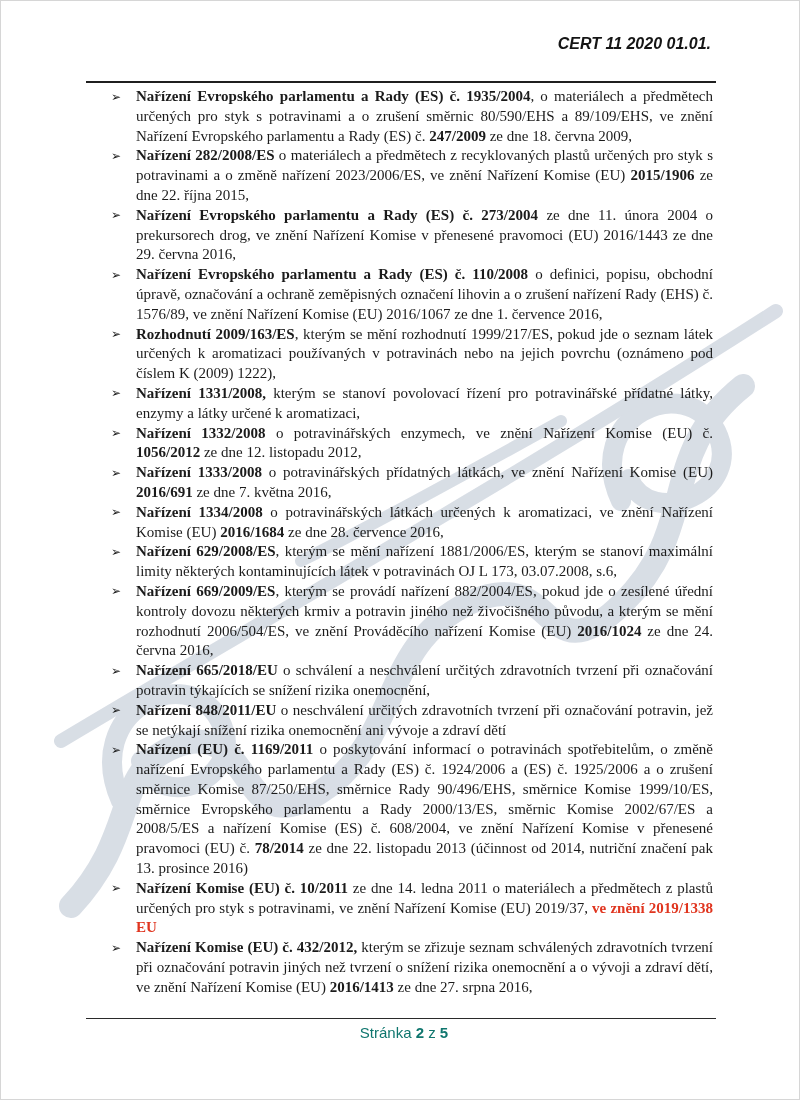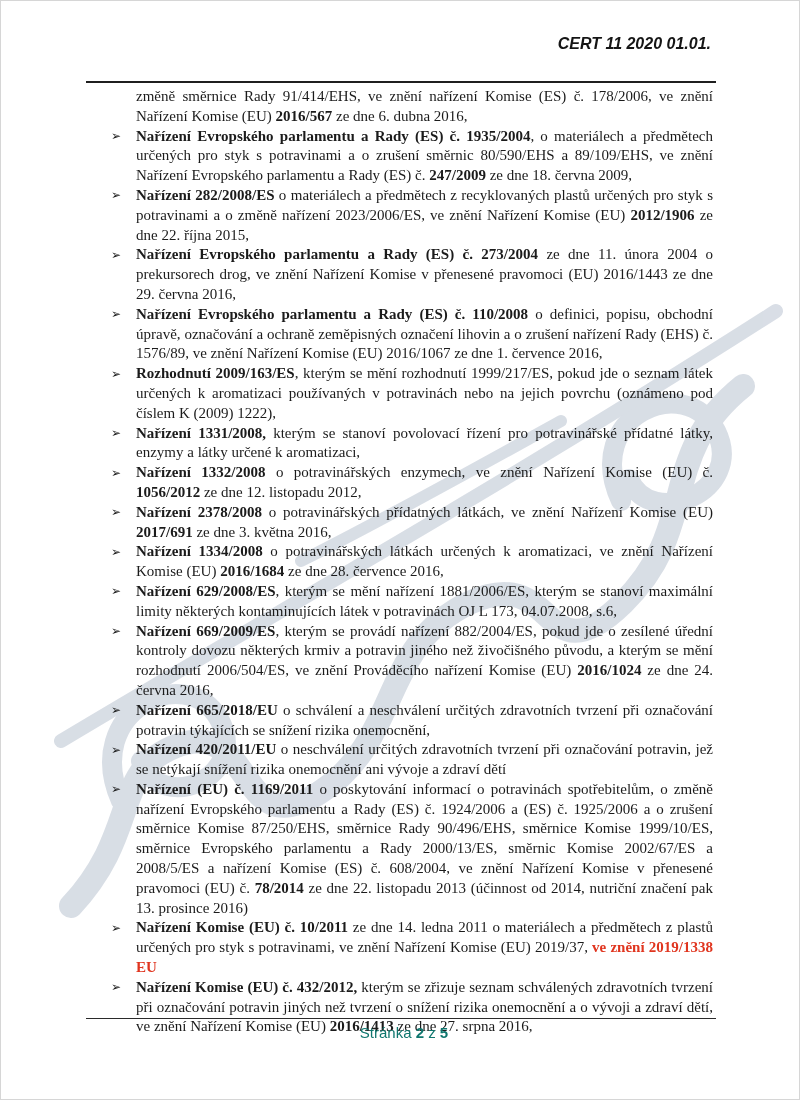--- a/index.html
+++ b/index.html
@@ -69,35 +69,34 @@
       <path stroke-width="20" d="M 620 500 C 580 415, 685 370, 715 430 C 745 490, 650 530, 628 478"></path>
       <path stroke-width="14" d="M 60 740 C 260 620, 510 480, 775 310"></path>
       <path stroke-width="12" d="M 300 560 C 380 520, 470 470, 560 420"></path>
     </g>
   </svg>
 
   <div class="doc-header">CERT 11 2020 01.01.</div>
   <div class="rule rule-top"></div>
 
   <div class="content">
-    <p class="intro"><span>změně směrnice Rady 91/414/EHS, ve znění nařízení Komise (ES) č. 178/2006, ve znění Nařízení Komise (EU) </span><span class="b">2016/567</span><span> ze dne 6. dubna 2016,</span></p>
     <div>
         <div class="item"><span class="bullet">➢</span><span class="b">Nařízení Evropského parlamentu a Rady (ES) č. 1935/2004</span><span>, o materiálech a předmětech určených pro styk s potravinami a o zrušení směrnic 80/590/EHS a 89/109/EHS, ve znění Nařízení Evropského parlamentu a Rady (ES) č. </span><span class="b">247/2009</span><span> ze dne 18. června 2009,</span></div>
-        <div class="item"><span class="bullet">➢</span><span class="b">Nařízení 282/2008/ES</span><span> o materiálech a předmětech z recyklovaných plastů určených pro styk s potravinami a o změně nařízení 2023/2006/ES, ve znění Nařízení Komise (EU) </span><span class="b">2012/1906</span><span> ze dne 22. října 2015,</span></div>
+        <div class="item"><span class="bullet">➢</span><span class="b">Nařízení 282/2008/ES</span><span> o materiálech a předmětech z recyklovaných plastů určených pro styk s potravinami a o změně nařízení 2023/2006/ES, ve znění Nařízení Komise (EU) </span><span class="b">2015/1906</span><span> ze dne 22. října 2015,</span></div>
         <div class="item"><span class="bullet">➢</span><span class="b">Nařízení Evropského parlamentu a Rady (ES) č. 273/2004</span><span> ze dne 11. února 2004 o prekursorech drog, ve znění Nařízení Komise v přenesené pravomoci (EU) 2016/1443 ze dne 29. června 2016,</span></div>
         <div class="item"><span class="bullet">➢</span><span class="b">Nařízení Evropského parlamentu a Rady (ES) č. 110/2008</span><span> o definici, popisu, obchodní úpravě, označování a ochraně zeměpisných označení lihovin a o zrušení nařízení Rady (EHS) č. 1576/89, ve znění Nařízení Komise (EU) 2016/1067 ze dne 1. července 2016,</span></div>
         <div class="item"><span class="bullet">➢</span><span class="b">Rozhodnutí 2009/163/ES</span><span>, kterým se mění rozhodnutí 1999/217/ES, pokud jde o seznam látek určených k aromatizaci používaných v potravinách nebo na jejich povrchu (oznámeno pod číslem K (2009) 1222),</span></div>
         <div class="item"><span class="bullet">➢</span><span class="b">Nařízení 1331/2008,</span><span> kterým se stanoví povolovací řízení pro potravinářské přídatné látky, enzymy a látky určené k aromatizaci,</span></div>
         <div class="item"><span class="bullet">➢</span><span class="b">Nařízení 1332/2008</span><span> o potravinářských enzymech, ve znění Nařízení Komise (EU) č. </span><span class="b">1056/2012</span><span> ze dne 12. listopadu 2012,</span></div>
-        <div class="item"><span class="bullet">➢</span><span class="b">Nařízení 2378/2008</span><span> o potravinářských přídatných látkách, ve znění Nařízení Komise (EU) </span><span class="b">2017/691</span><span> ze dne 3. května 2016,</span></div>
+        <div class="item"><span class="bullet">➢</span><span class="b">Nařízení 1333/2008</span><span> o potravinářských přídatných látkách, ve znění Nařízení Komise (EU) </span><span class="b">2016/691</span><span> ze dne 7. května 2016,</span></div>
         <div class="item"><span class="bullet">➢</span><span class="b">Nařízení 1334/2008</span><span> o potravinářských látkách určených k aromatizaci, ve znění Nařízení Komise (EU) </span><span class="b">2016/1684</span><span> ze dne 28. července 2016,</span></div>
-        <div class="item"><span class="bullet">➢</span><span class="b">Nařízení 629/2008/ES</span><span>, kterým se mění nařízení 1881/2006/ES, kterým se stanoví maximální limity některých kontaminujících látek v potravinách OJ L 173, 04.07.2008, s.6,</span></div>
+        <div class="item"><span class="bullet">➢</span><span class="b">Nařízení 629/2008/ES</span><span>, kterým se mění nařízení 1881/2006/ES, kterým se stanoví maximální limity některých kontaminujících látek v potravinách OJ L 173, 03.07.2008, s.6,</span></div>
         <div class="item"><span class="bullet">➢</span><span class="b">Nařízení 669/2009/ES</span><span>, kterým se provádí nařízení 882/2004/ES, pokud jde o zesílené úřední kontroly dovozu některých krmiv a potravin jiného než živočišného původu, a kterým se mění rozhodnutí 2006/504/ES, ve znění Prováděcího nařízení Komise (EU) </span><span class="b">2016/1024</span><span> ze dne 24. června 2016,</span></div>
         <div class="item"><span class="bullet">➢</span><span class="b">Nařízení 665/2018/EU</span><span> o schválení a neschválení určitých zdravotních tvrzení při označování potravin týkajících se snížení rizika onemocnění,</span></div>
-        <div class="item"><span class="bullet">➢</span><span class="b">Nařízení 420/2011/EU</span><span> o neschválení určitých zdravotních tvrzení při označování potravin, jež se netýkají snížení rizika onemocnění ani vývoje a zdraví dětí</span></div>
+        <div class="item"><span class="bullet">➢</span><span class="b">Nařízení 848/2011/EU</span><span> o neschválení určitých zdravotních tvrzení při označování potravin, jež se netýkají snížení rizika onemocnění ani vývoje a zdraví dětí</span></div>
         <div class="item"><span class="bullet">➢</span><span class="b">Nařízení (EU) č. 1169/2011</span><span>  o poskytování informací o potravinách spotřebitelům, o změně nařízení Evropského parlamentu a Rady (ES) č. 1924/2006 a (ES) č. 1925/2006 a o zrušení směrnice Komise 87/250/EHS, směrnice Rady 90/496/EHS, směrnice Komise 1999/10/ES, směrnice Evropského parlamentu a Rady 2000/13/ES, směrnic Komise 2002/67/ES a 2008/5/ES a nařízení Komise (ES) č. 608/2004, ve znění Nařízení Komise v přenesené pravomoci (EU) č. </span><span class="b">78/2014</span><span> ze dne 22. listopadu 2013 (účinnost od 2014, nutriční značení pak 13. prosince 2016)</span></div>
         <div class="item"><span class="bullet">➢</span><span class="b">Nařízení Komise (EU) č. 10/2011</span><span> ze dne 14. ledna 2011 o materiálech a předmětech z plastů určených pro styk s potravinami, ve znění Nařízení Komise (EU) 2019/37, </span><span class="b r">ve znění 2019/1338 EU</span></div>
         <div class="item"><span class="bullet">➢</span><span class="b">Nařízení Komise (EU) č. 432/2012,</span><span> kterým se zřizuje seznam schválených zdravotních tvrzení při označování potravin jiných než tvrzení o snížení rizika onemocnění a o vývoji a zdraví dětí, ve znění Nařízení Komise (EU) </span><span class="b">2016/1413</span><span> ze dne 27. srpna 2016,</span></div>
       </div>
   </div>
 
   <div class="rule rule-bottom"></div>
   <div class="doc-footer">
     <span>Stránka</span><span class="sep"> </span><span class="b">2</span><span class="sep"> </span><span>z</span><span class="sep"> </span><span class="b">5</span>
   </div>

